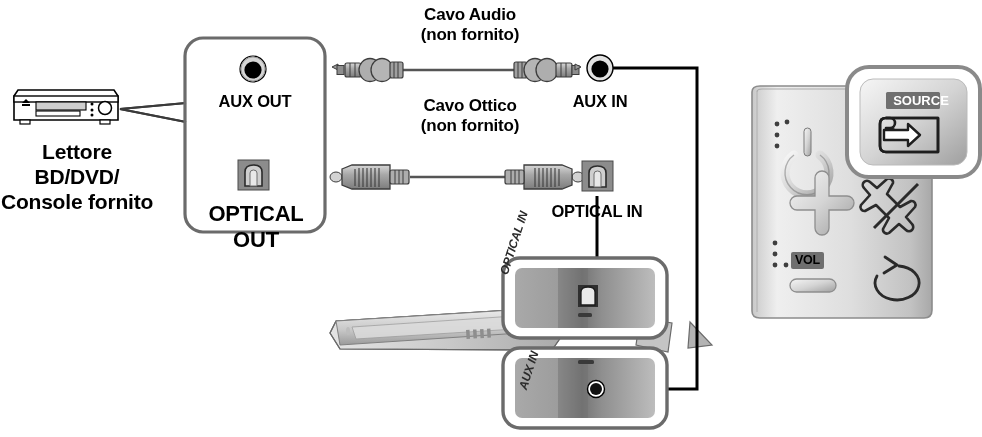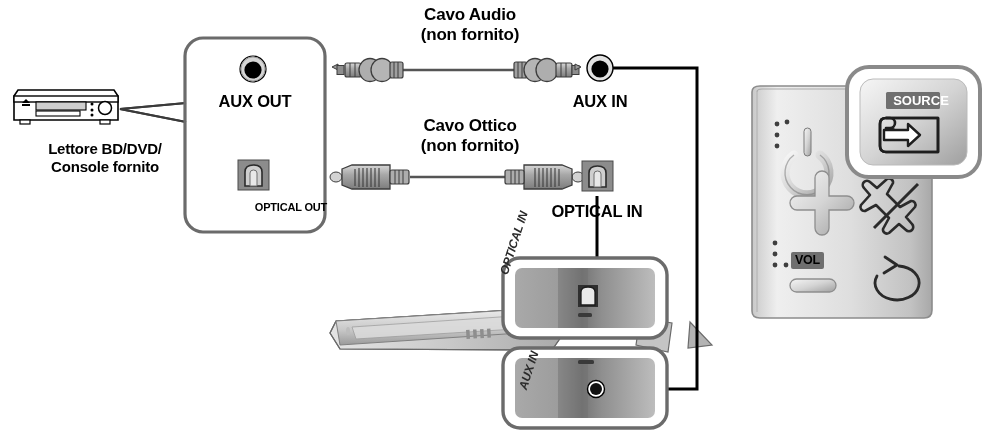--- a/index.html
+++ b/index.html
@@ -291,35 +291,35 @@
         <path d="M886 118 L938 118 L938 152 L886 152"></path>
         <path d="M880 124 q0 -6 6 -6"></path>
         <path d="M880 146 q0 6 6 6"></path>
         <line x1="880" y1="124" x2="880" y2="146"></line>
         <path d="M884 130 h24 v-6 l12 11 l-12 11 v-6 h-24 z" fill="#ffffff" stroke="#1e1e1e" stroke-width="2.4"></path>
       </g>
     </g>
 
   </svg>
 
-  <div class="lbl ctr" style="left:0px;top:140px;width:154px;font-size:15px;padding-left:28px;">
+  <div class="lbl ctr" style="left:0px;top:140px;width:154px;font-size:21px;">
     <div>Lettore BD/DVD/</div>
     <div>Console fornito</div>
   </div>
 
   <div class="lbl ctr" style="left:193px;top:92px;width:124px;font-size:16.5px;">AUX OUT</div>
 
-  <div class="lbl ctr" style="left:185px;top:201px;width:142px;font-size:11px;text-align:right;">OPTICAL OUT</div>
+  <div class="lbl ctr" style="left:185px;top:201px;width:142px;font-size:22px;">OPTICAL OUT</div>
 
   <div class="lbl ctr" style="left:370px;top:5px;width:200px;font-size:17px;">
     <div>Cavo Audio</div>
     <div>(non fornito)</div>
   </div>
 
-  <div class="lbl ctr" style="left:370px;top:116px;width:200px;font-size:17px;">
+  <div class="lbl ctr" style="left:370px;top:96px;width:200px;font-size:17px;">
     <div>Cavo Ottico</div>
     <div>(non fornito)</div>
   </div>
 
   <div class="lbl ctr" style="left:552px;top:92px;width:96px;font-size:16.5px;">AUX IN</div>
 
   <div class="lbl ctr" style="left:537px;top:202px;width:120px;font-size:16.5px;">OPTICAL IN</div>
 
   <div class="lbl nosel" style="left:497px;top:272px;width:110px;font-size:12px;font-style:italic;color:#2b2b2b;
               transform:rotate(-72deg);transform-origin:left top;">OPTICAL IN</div>

